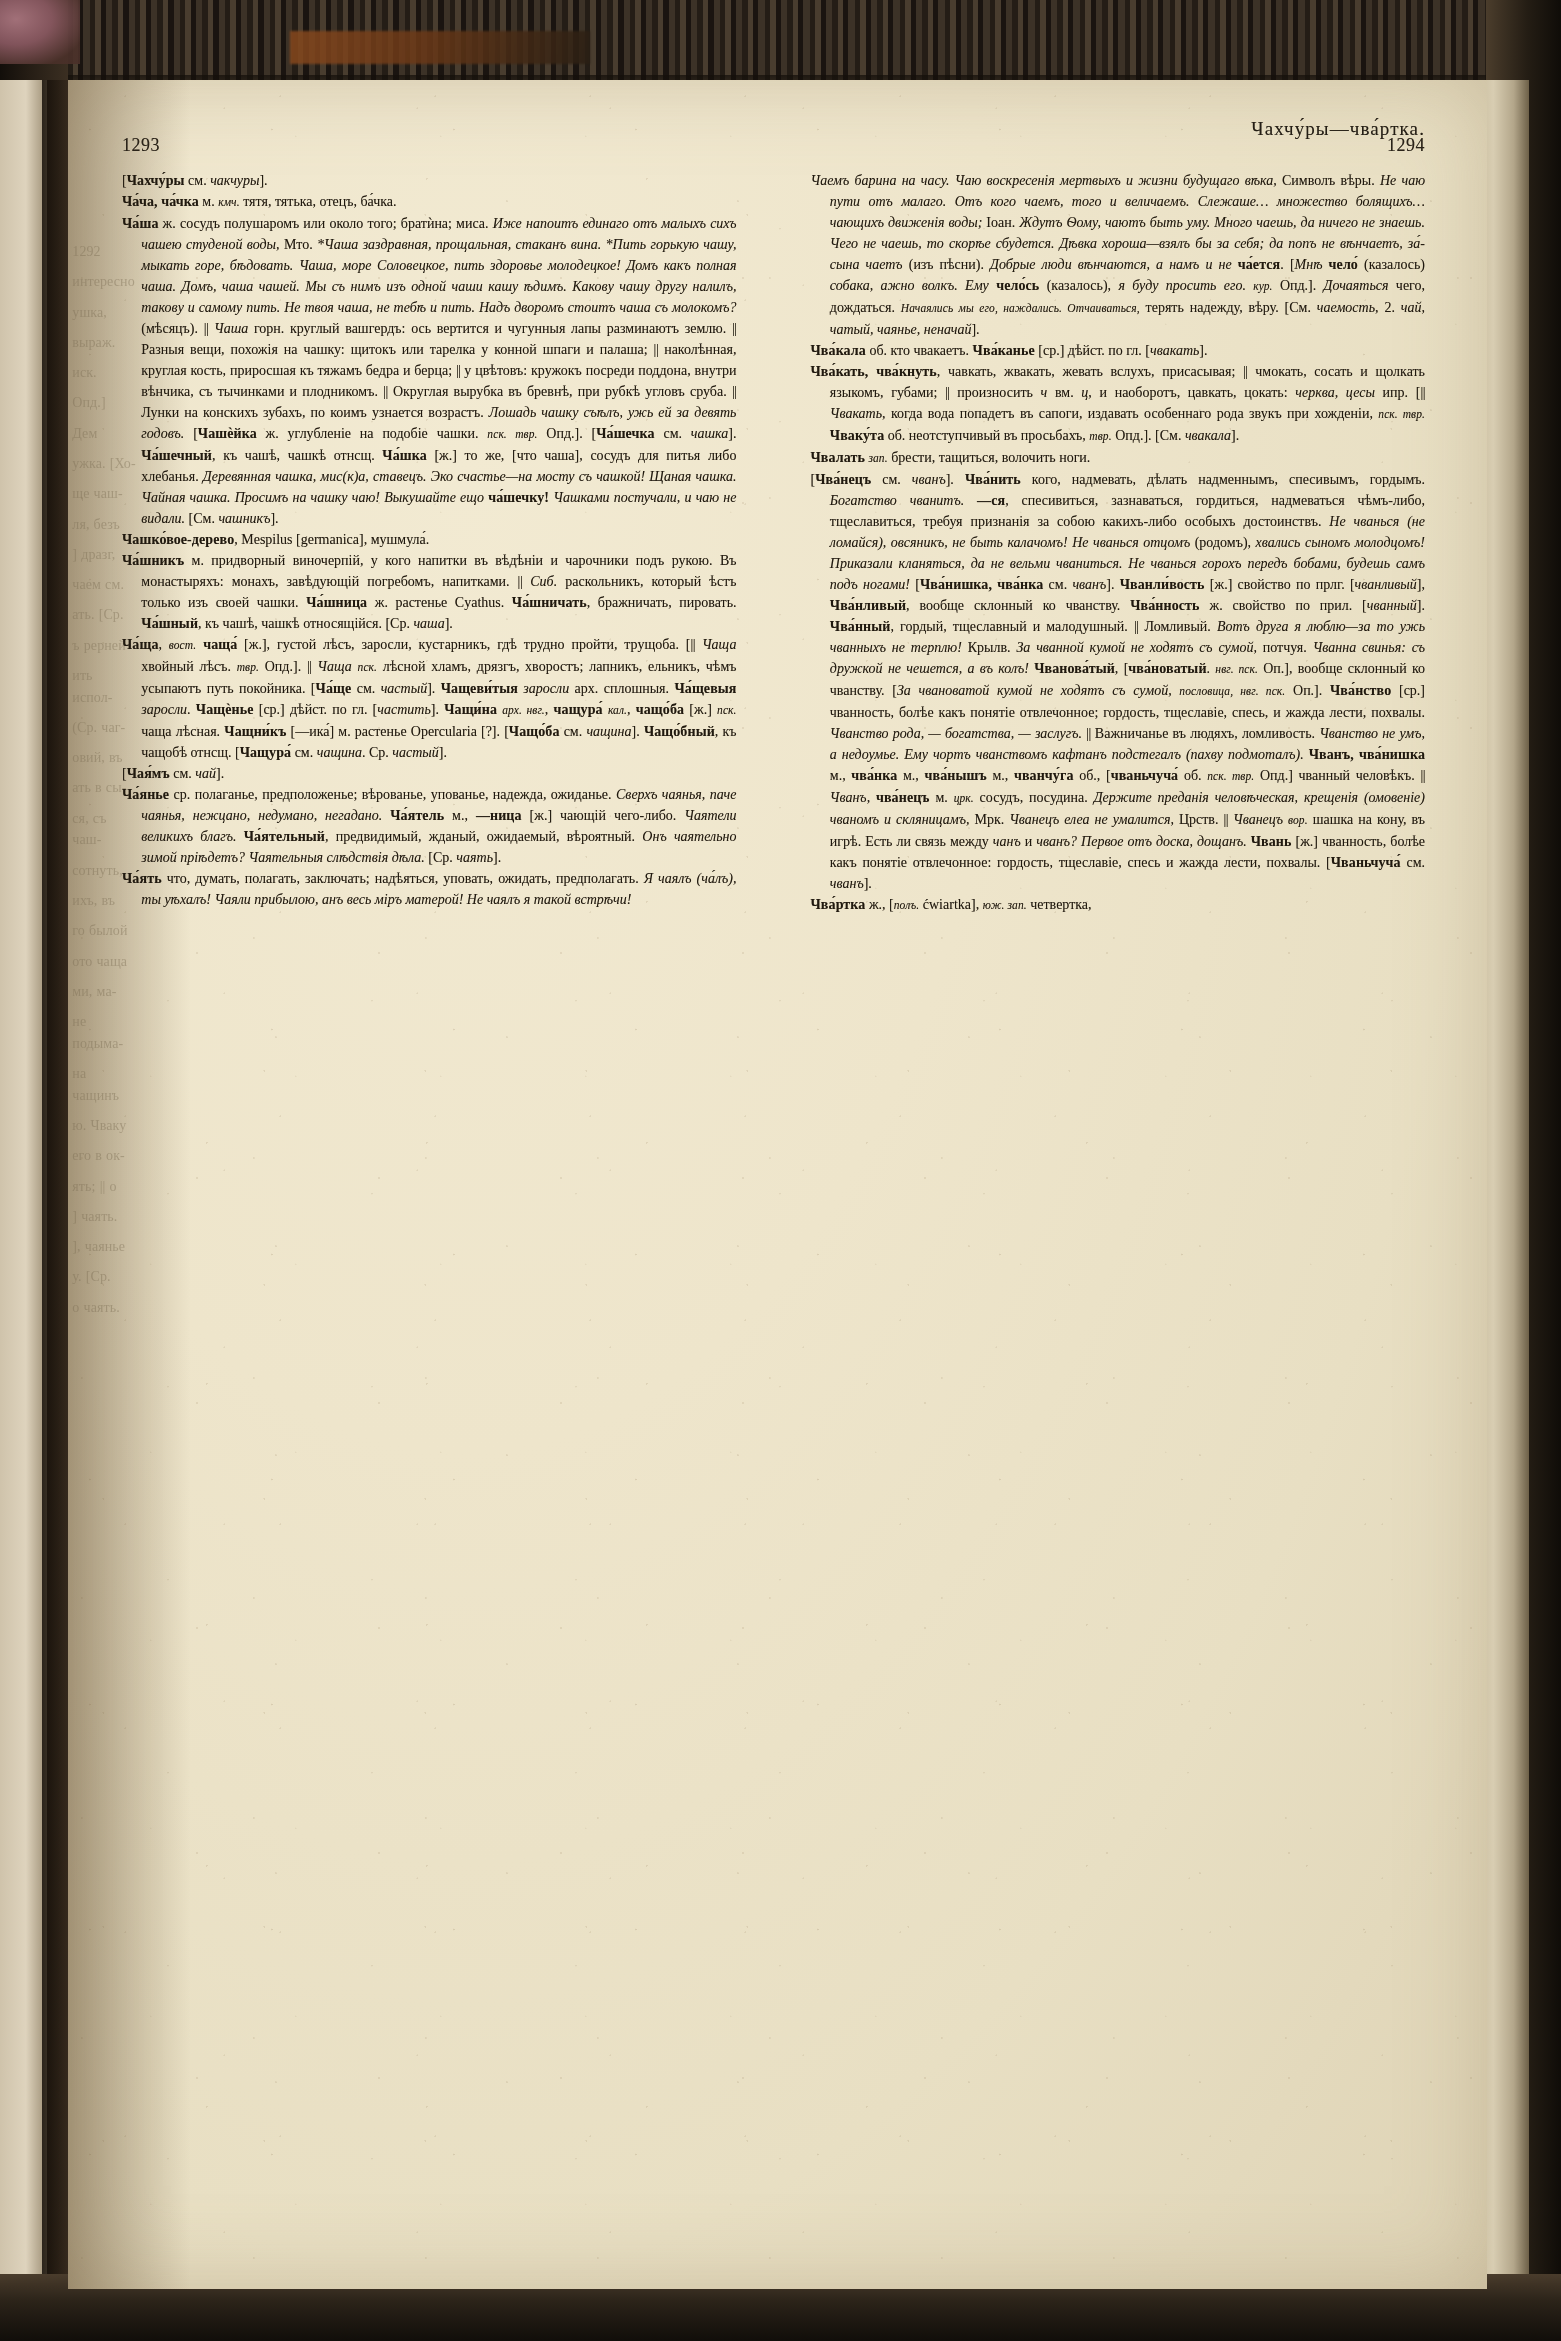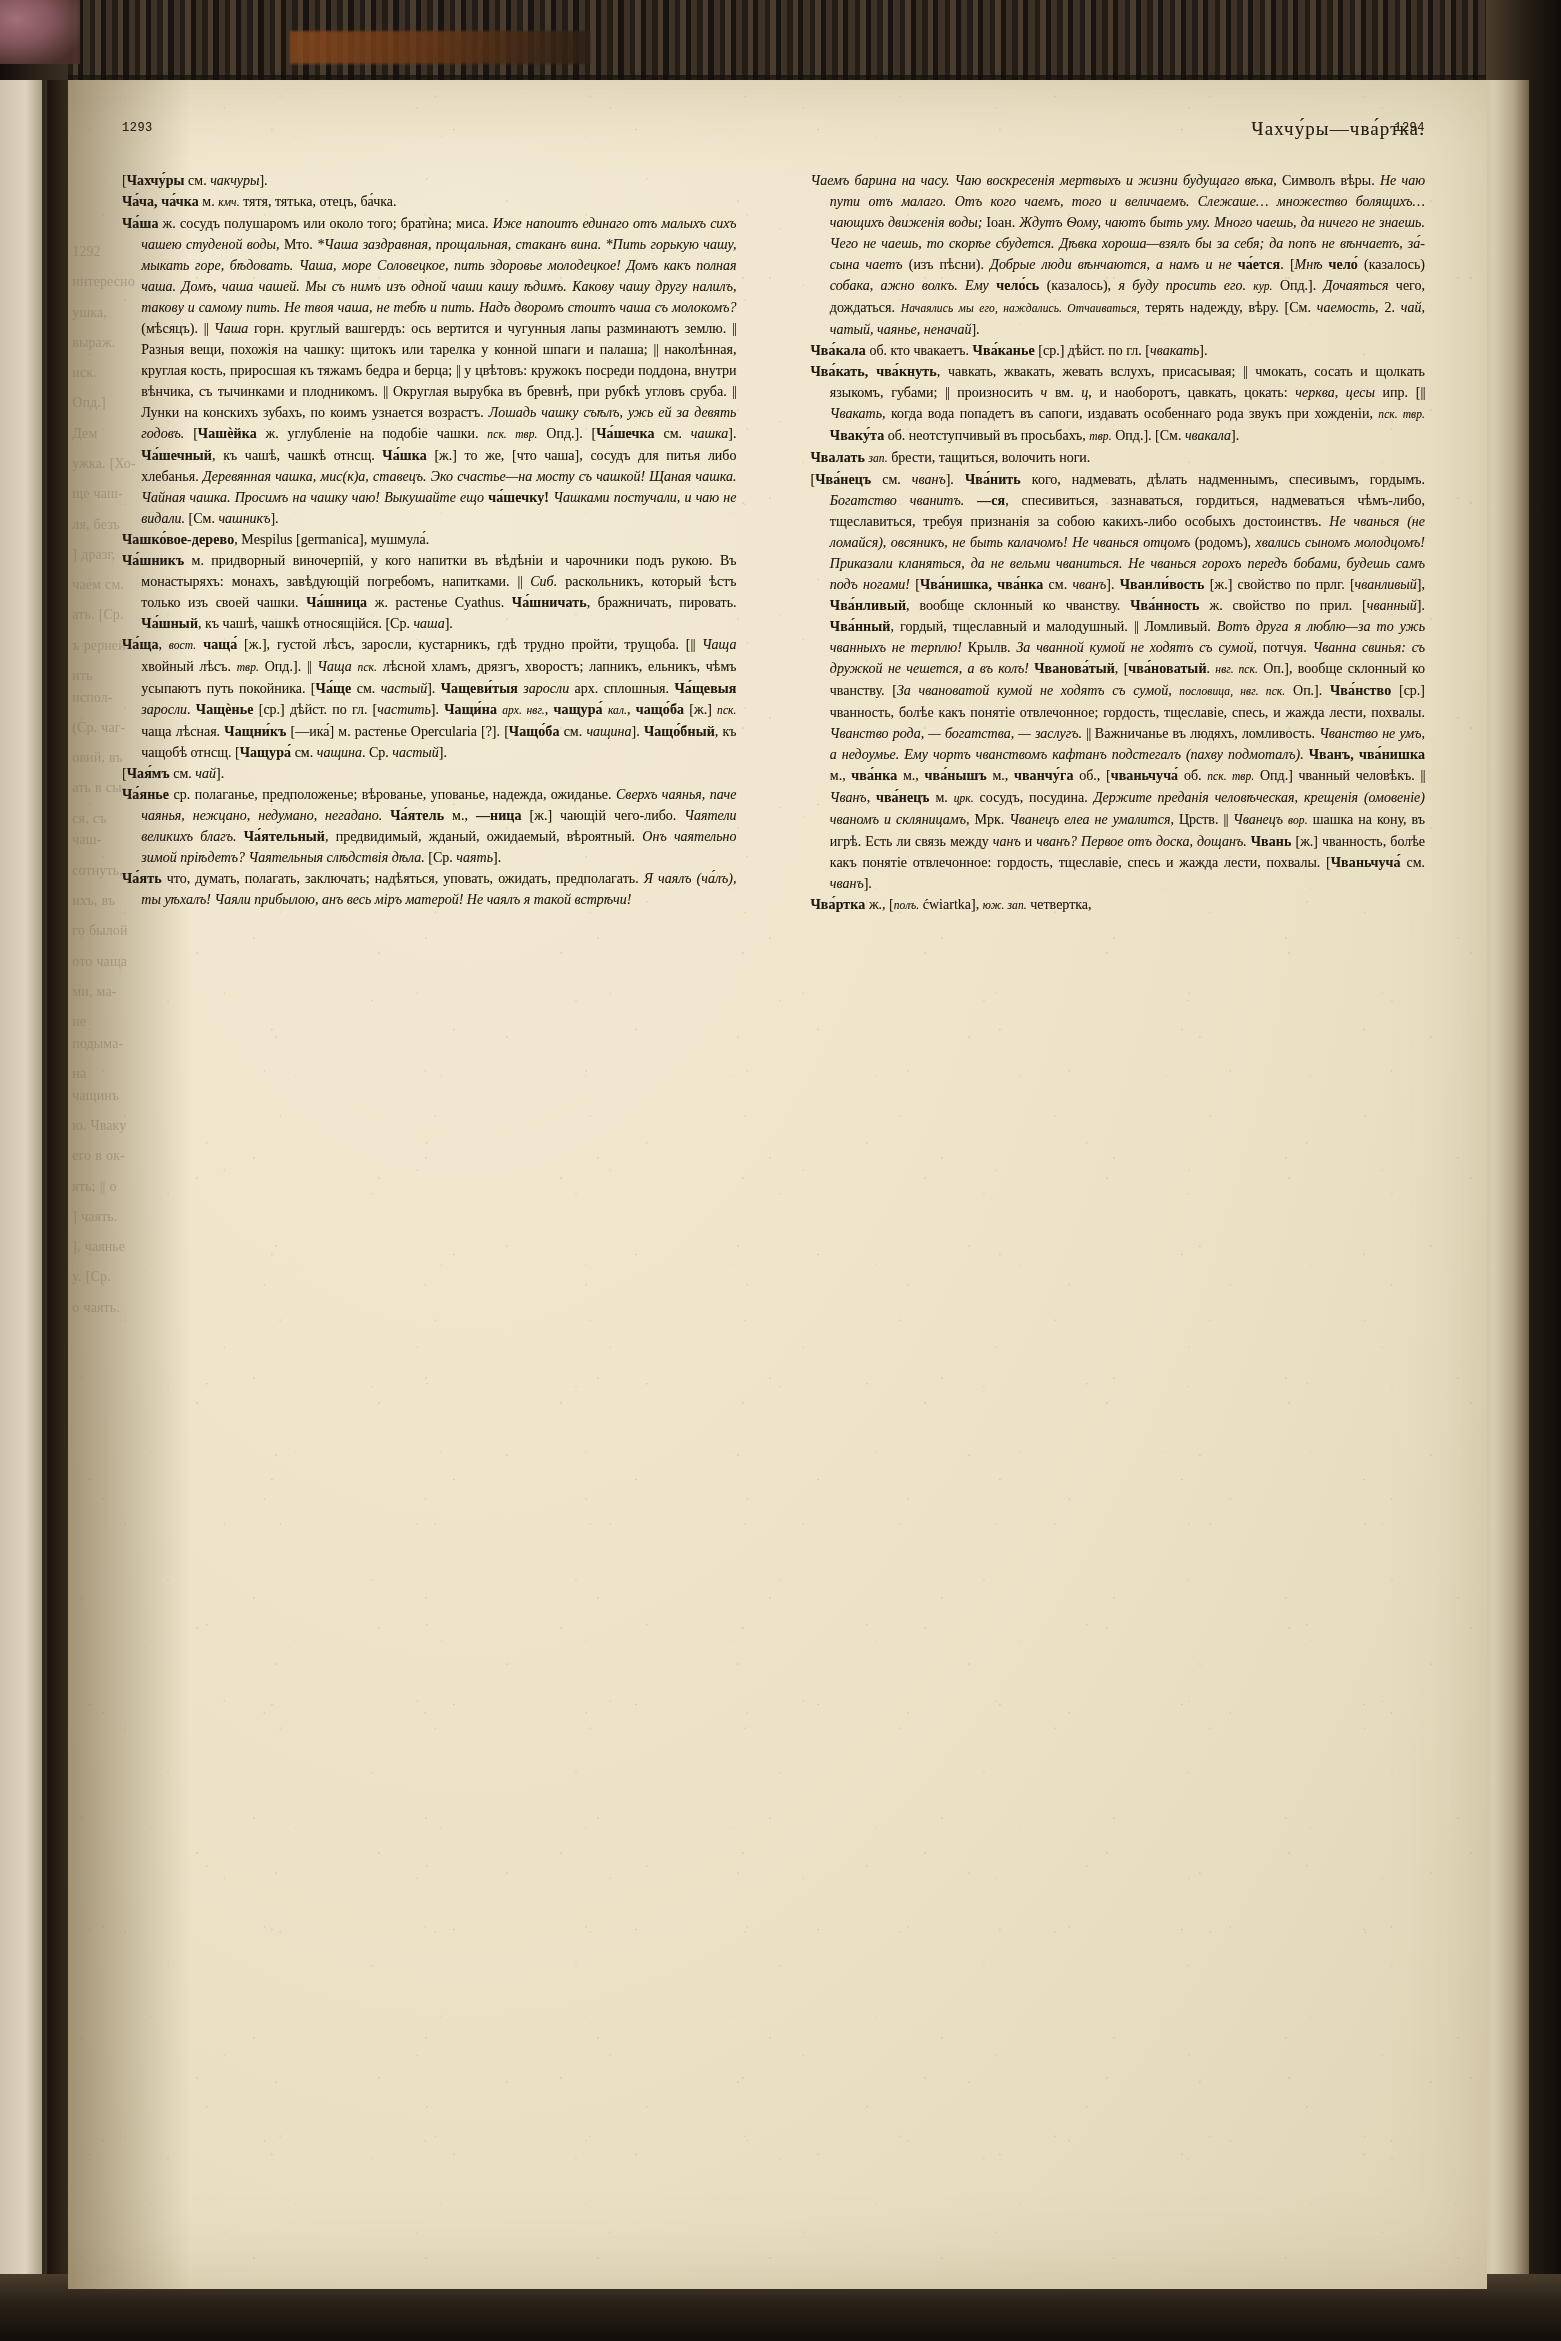--- a/index.html
+++ b/index.html
@@ -110,22 +110,22 @@
   #ghost div{margin-bottom:8.6px;}
 
   
   #content{
     position:absolute;left:54px;top:38px;width:1303px;height:2145px;
   }
   .running-head{
     position:relative;height:42px;margin-bottom:9.7px;
   }
   .folio{
-    position:absolute;top:3px;font-size:12px;color:#2a2319;
-    font-family:Liberation Mono, monospace;letter-spacing:0.5px;
+    position:absolute;top:17px;font-size:18px;color:#2a2319;
+    font-family:Liberation Serif, serif;letter-spacing:0.5px;
   }
   .folio.left{left:0;}
   .folio.right{right:0;text-align:right;}
   .head-title{
     text-align:right;font-size:19px;color:#241e15;letter-spacing:1.1px;
     font-family:"Liberation Serif","DejaVu Serif",serif;
   }
 
   .columns{
     position:relative;display:flex;gap:4px;

